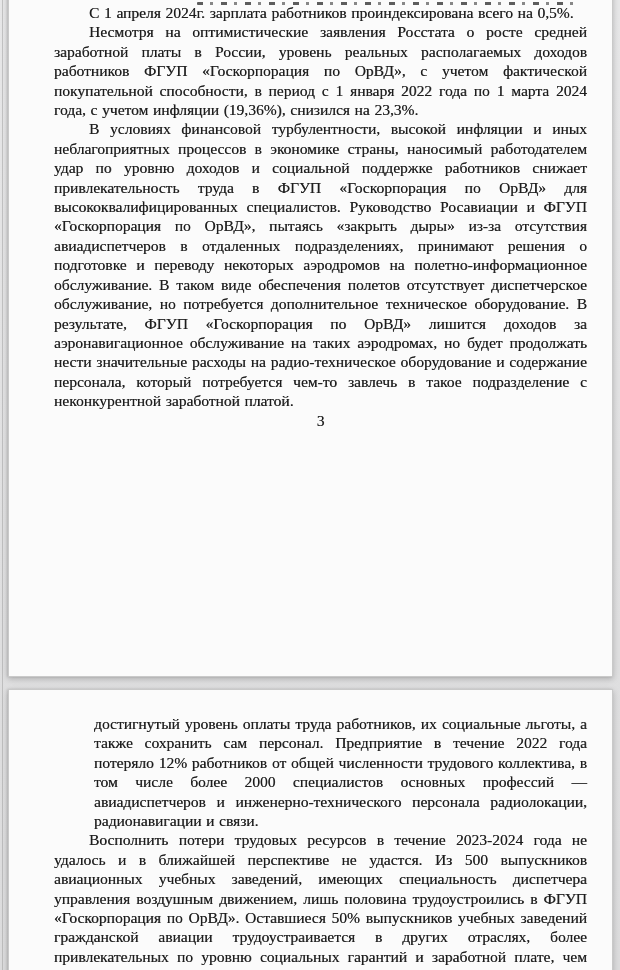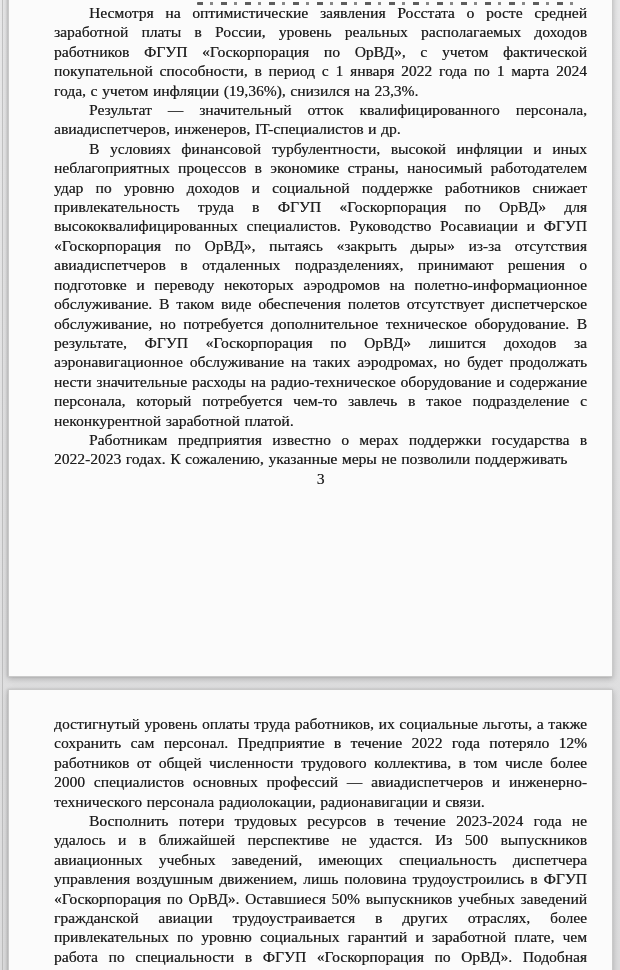--- a/index.html
+++ b/index.html
@@ -46,20 +46,21 @@
     height: 310px;
     padding-top: 24px;
   }
   p.para {
     margin: 0;
     text-indent: 35px;
     word-spacing: 0.05em;
   }
   p.para.no-indent {
     text-indent: 0;
+    margin-left: 40px;
   }
   p.page-num {
     margin: 0;
     text-indent: 0;
     text-align: center;
     word-spacing: normal;
   }
   .clipped-line {
     position: absolute;
     top: 25px;
@@ -75,24 +76,23 @@
   }
 </style>
 </head>
 <body>
 
 <div class="screen">
   <div class="photo-edge"></div>
 
   <section class="page page-1">
     <div class="clipped-line"></div>
+    <p class="para">С 1 апреля 2024г. зарплата работников проиндексирована всего на 0,5%.</p>
     <p class="para">Несмотря на оптимистические заявления Росстата о росте средней заработной платы в России, уровень реальных располагаемых доходов работников ФГУП «Госкорпорация по ОрВД», с учетом фактической покупательной способности, в период с 1 января 2022 года по 1 марта 2024 года, с учетом инфляции (19,36%), снизился на 23,3%.</p>
-    <p class="para">Результат — значительный отток квалифицированного персонала, авиадиспетчеров, инженеров, IT-специалистов и др.</p>
     <p class="para">В условиях финансовой турбулентности, высокой инфляции и иных неблагоприятных процессов в экономике страны, наносимый работодателем удар по уровню доходов и социальной поддержке работников снижает привлекательность труда в ФГУП «Госкорпорация по ОрВД» для высококвалифицированных специалистов. Руководство Росавиации и ФГУП «Госкорпорация по ОрВД», пытаясь «закрыть дыры» из-за отсутствия авиадиспетчеров в отдаленных подразделениях, принимают решения о подготовке и переводу некоторых аэродромов на полетно-информационное обслуживание. В таком виде обеспечения полетов отсутствует диспетчерское обслуживание, но потребуется дополнительное техническое оборудование. В результате, ФГУП «Госкорпорация по ОрВД» лишится доходов за аэронавигационное обслуживание на таких аэродромах, но будет продолжать нести значительные расходы на радио-техническое оборудование и содержание персонала, который потребуется чем-то завлечь в такое подразделение с неконкурентной заработной платой.</p>
-    <p class="para">Работникам предприятия известно о мерах поддержки государства в 2022-2023 годах. К сожалению, указанные меры не позволили поддерживать</p>
     <p class="page-num">3</p>
   </section>
 
   <section class="page page-2">
     <p class="para no-indent">достигнутый уровень оплаты труда работников, их социальные льготы, а также сохранить сам персонал. Предприятие в течение 2022 года потеряло 12% работников от общей численности трудового коллектива, в том числе более 2000 специалистов основных профессий — авиадиспетчеров и инженерно-технического персонала радиолокации, радионавигации и связи.</p>
     <p class="para">Восполнить потери трудовых ресурсов в течение 2023-2024 года не удалось и в ближайшей перспективе не удастся. Из 500 выпускников авиационных учебных заведений, имеющих специальность диспетчера управления воздушным движением, лишь половина трудоустроились в ФГУП «Госкорпорация по ОрВД». Оставшиеся 50% выпускников учебных заведений гражданской авиации трудоустраивается в других отраслях, более привлекательных по уровню социальных гарантий и заработной плате, чем работа по специальности в ФГУП «Госкорпорация по ОрВД». Подобная картина складывается по всем специальностям, требующимся в предприятии.</p>
   </section>
 </div>
 
 </body></html>

